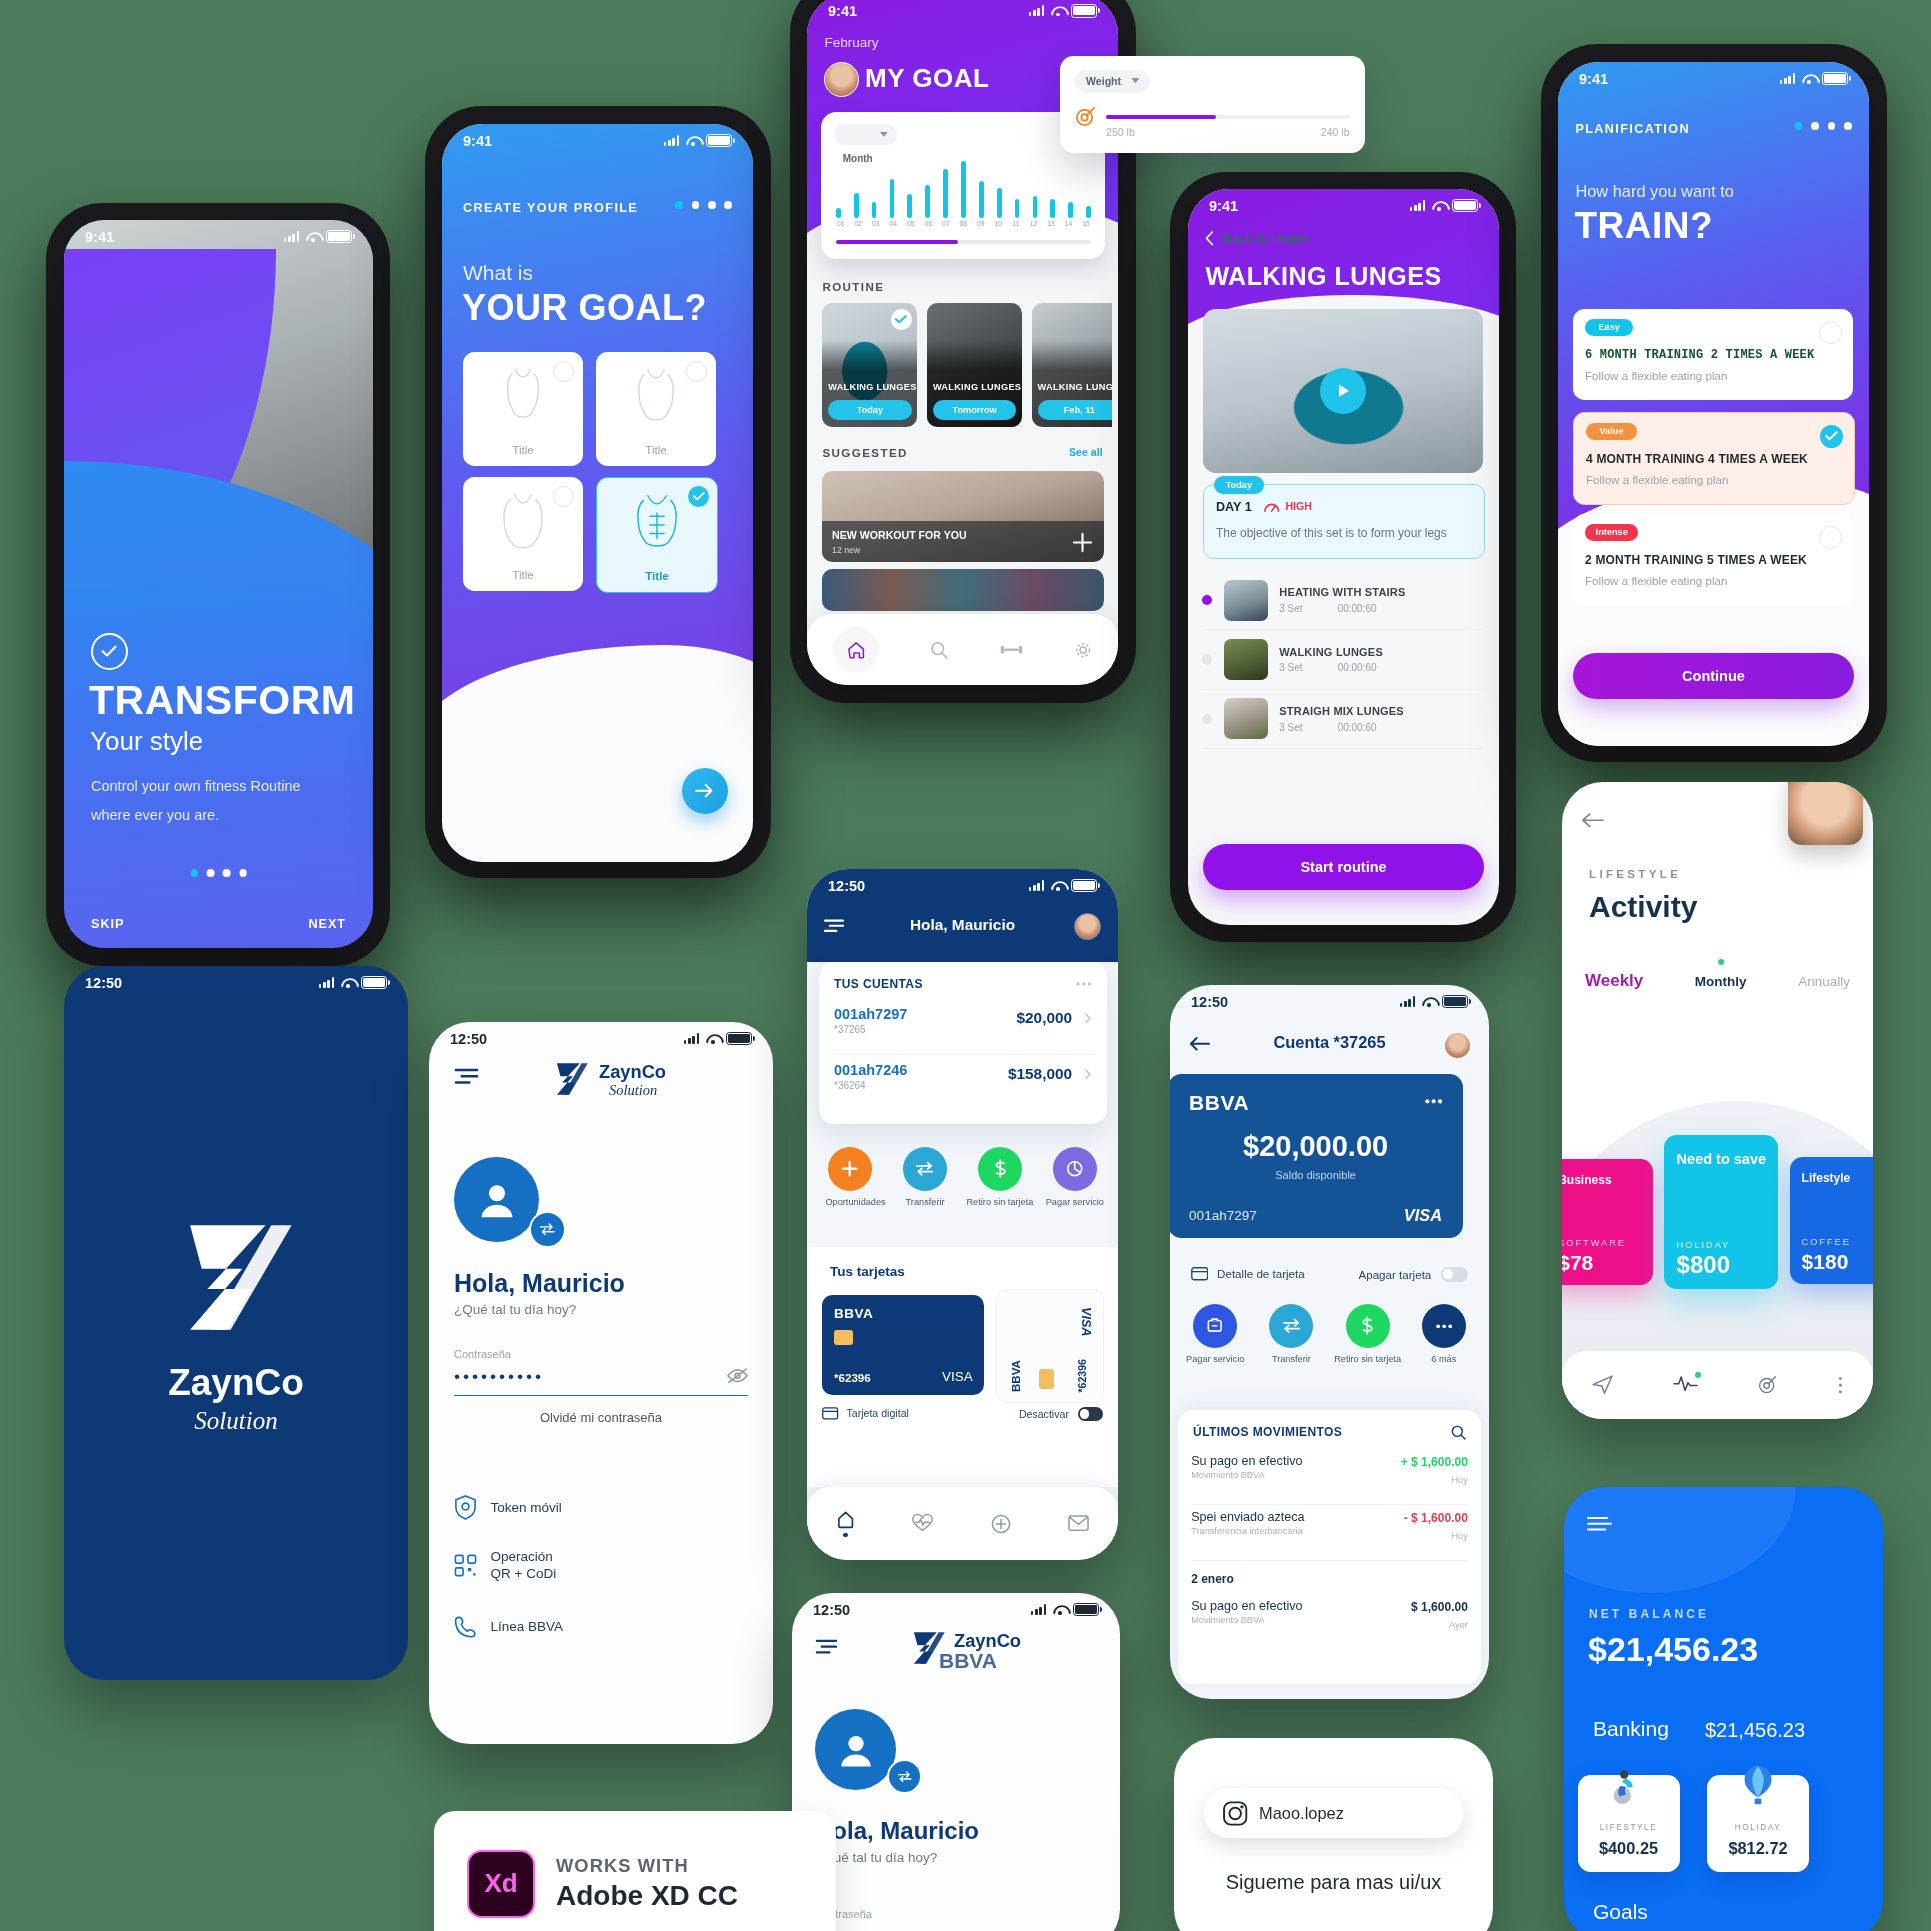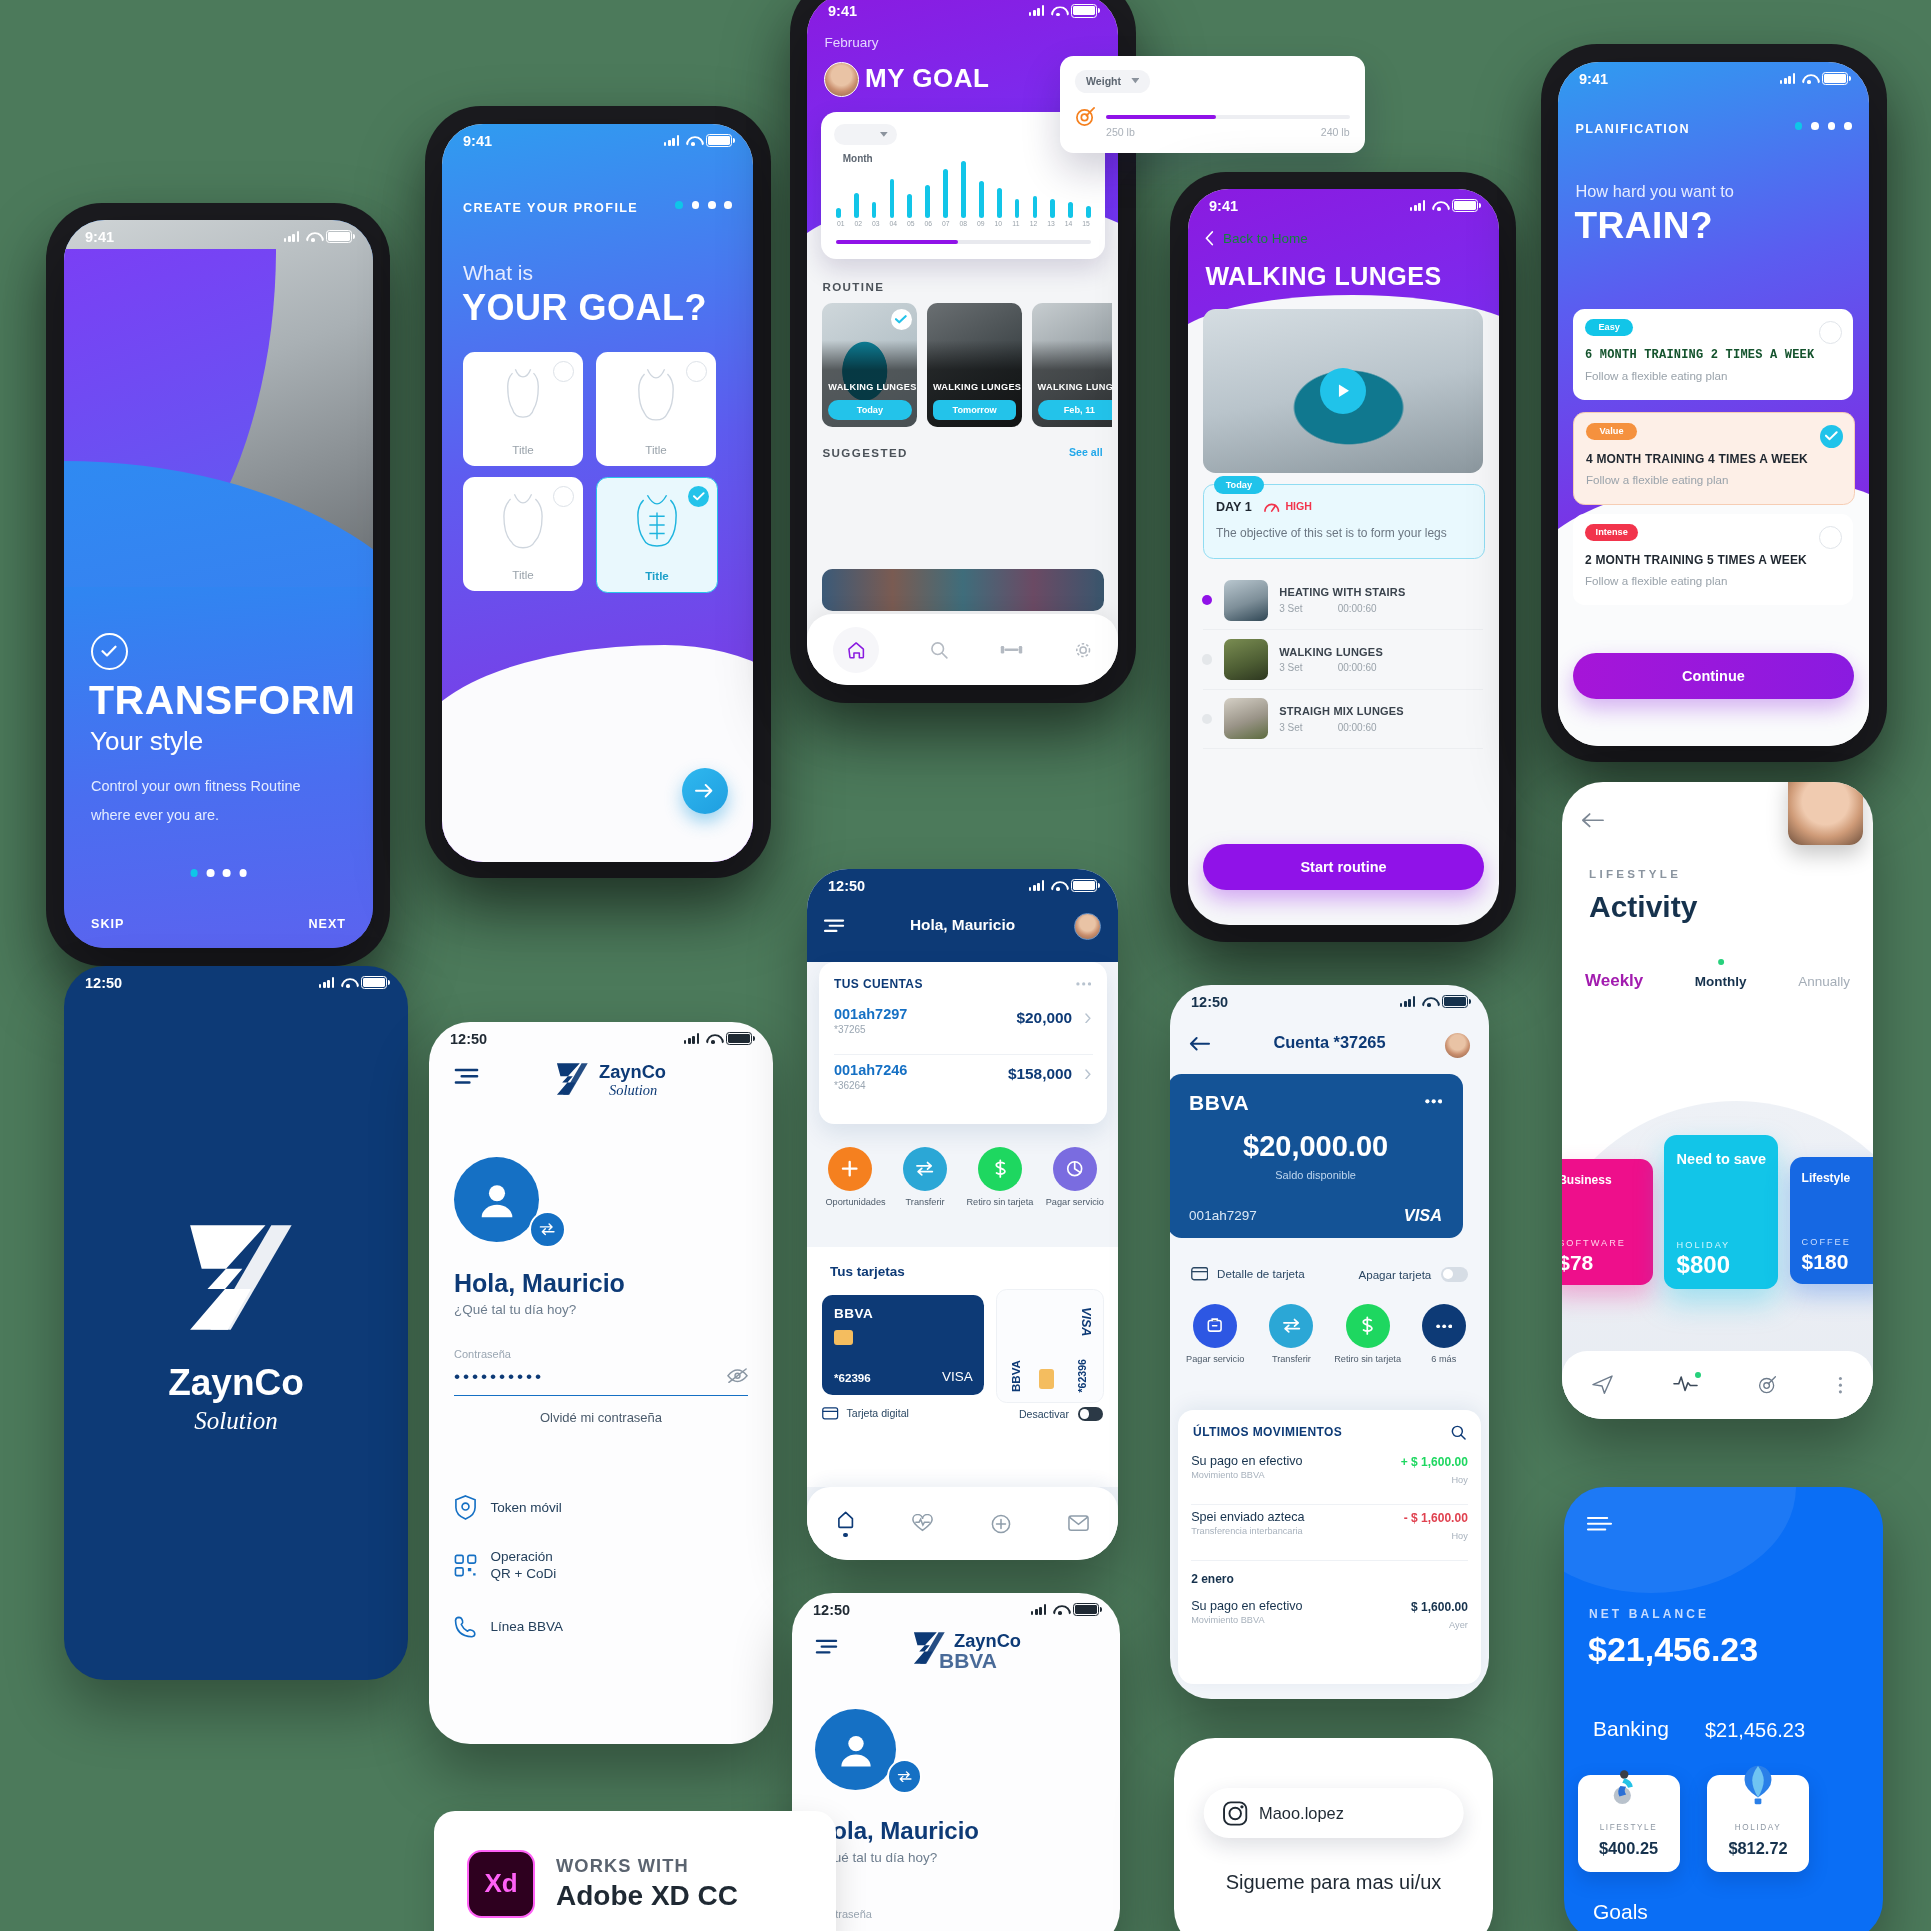--- a/index.html
+++ b/index.html
@@ -258,31 +258,39 @@
               <path d="M1 4.4 L4.4 7.6 L11 1.2" fill="none" stroke="#23c3ea" stroke-width="2.2" stroke-linecap="round" stroke-linejoin="round"></path>
             </svg>
         </div>
         <div style="position:absolute;inset:0;background:linear-gradient(to top,rgba(0,0,0,.55) 0 46%,transparent 70%);"></div>
         <div style="position:absolute;left:5.8px;bottom:35px;color:#fff;font-size:9.2px;font-weight:800;letter-spacing:0.3px;">WALKING LUNGES</div>
         <div class="pill" style="position:absolute;left:5.8px;right:5.8px;bottom:7.7px;height:19.3px;background:#23c3ea;font-size:9.2px;">Today</div>
       </div>
       <div style="position:relative;min-width:95px;height:124px;border-radius:10.6px;overflow:hidden;" class="imgph ph-ropes">
         <div style="position:absolute;inset:0;background:linear-gradient(to top,rgba(0,0,0,.55) 0 46%,transparent 70%);"></div>
         <div style="position:absolute;left:5.8px;bottom:35px;color:#fff;font-size:9.2px;font-weight:800;letter-spacing:0.3px;">WALKING LUNGES</div>
-        <div class="pill" style="position:absolute;left:5.8px;right:5.8px;bottom:7.7px;height:19.3px;background:#23c3ea;font-size:9.2px;border-radius:6px;">Tomorrow</div>
+        <div class="pill" style="position:absolute;left:5.8px;right:5.8px;bottom:7.7px;height:19.3px;background:#23c3ea;font-size:9.2px;">Tomorrow</div>
       </div>
       <div style="position:relative;min-width:95px;height:124px;border-radius:10.6px;overflow:hidden;" class="imgph ph-batt">
         <div style="position:absolute;inset:0;background:linear-gradient(to top,rgba(0,0,0,.55) 0 46%,transparent 70%);"></div>
         <div style="position:absolute;left:5.8px;bottom:35px;color:#fff;font-size:9.2px;font-weight:800;letter-spacing:0.3px;">WALKING LUNGES</div>
         <div class="pill" style="position:absolute;left:5.8px;right:5.8px;bottom:7.7px;height:19.3px;background:#23c3ea;font-size:9.2px;">Feb, 11</div>
       </div>
     </div>
 
     <div class="kicker" style="position:absolute;left:15.4px;top:452px;color:#4b5259;font-size:11.6px;">SUGGESTED</div>
     <div style="position:absolute;right:15.4px;top:452px;color:#23a8ea;font-size:10.6px;font-weight:600;">See all</div>
+    <div class="imgph ph-plank" style="position:absolute;left:15.4px;top:477px;width:282px;height:91px;border-radius:10.6px;overflow:hidden;">
+      <div style="position:absolute;left:0;right:0;bottom:0;height:41px;background:rgba(25,30,40,.62);"></div>
+      <div style="position:absolute;left:9.7px;bottom:21px;color:#fff;font-size:10.6px;font-weight:800;">NEW WORKOUT FOR YOU</div>
+      <div style="position:absolute;left:9.7px;bottom:6.8px;color:#d8dde5;font-size:8.7px;">12 new</div>
+      <svg width="21" height="21" viewBox="0 0 22 22" style="position:absolute;right:11.6px;bottom:9.7px;">
+        <path d="M11 2v18 M2 11h18" stroke="#fff" stroke-width="2.2" stroke-linecap="round"></path>
+        </svg>
+    </div>
     <div class="imgph ph-strip" style="position:absolute;left:15.4px;top:575px;width:282px;height:42px;border-radius:10.6px;"></div>
 
     <div style="position:absolute;left:0;right:0;bottom:0;height:71px;background:#fff;border-radius:25px 25px 0 0;
          display:flex;align-items:center;justify-content:space-around;box-shadow:0 -5.8px 17.4px rgba(0,0,0,.06);">
       <div style="width:46px;height:46px;border-radius:50%;background:#f6f6f9;display:flex;align-items:center;justify-content:center;">
         <svg width="18.3" height="18.3" viewBox="0 0 19 19">
           <path d="M2 8.4 L9.5 2 L17 8.4 V16.5 a1 1 0 0 1-1 1h-3.2v-5H7.2v5H4a1 1 0 0 1-1-1z" fill="none" stroke="#8A1BE0" stroke-width="1.6" stroke-linejoin="round"></path>
           </svg>
       </div>
       <svg width="18.3" height="18.3" viewBox="0 0 19 19">

